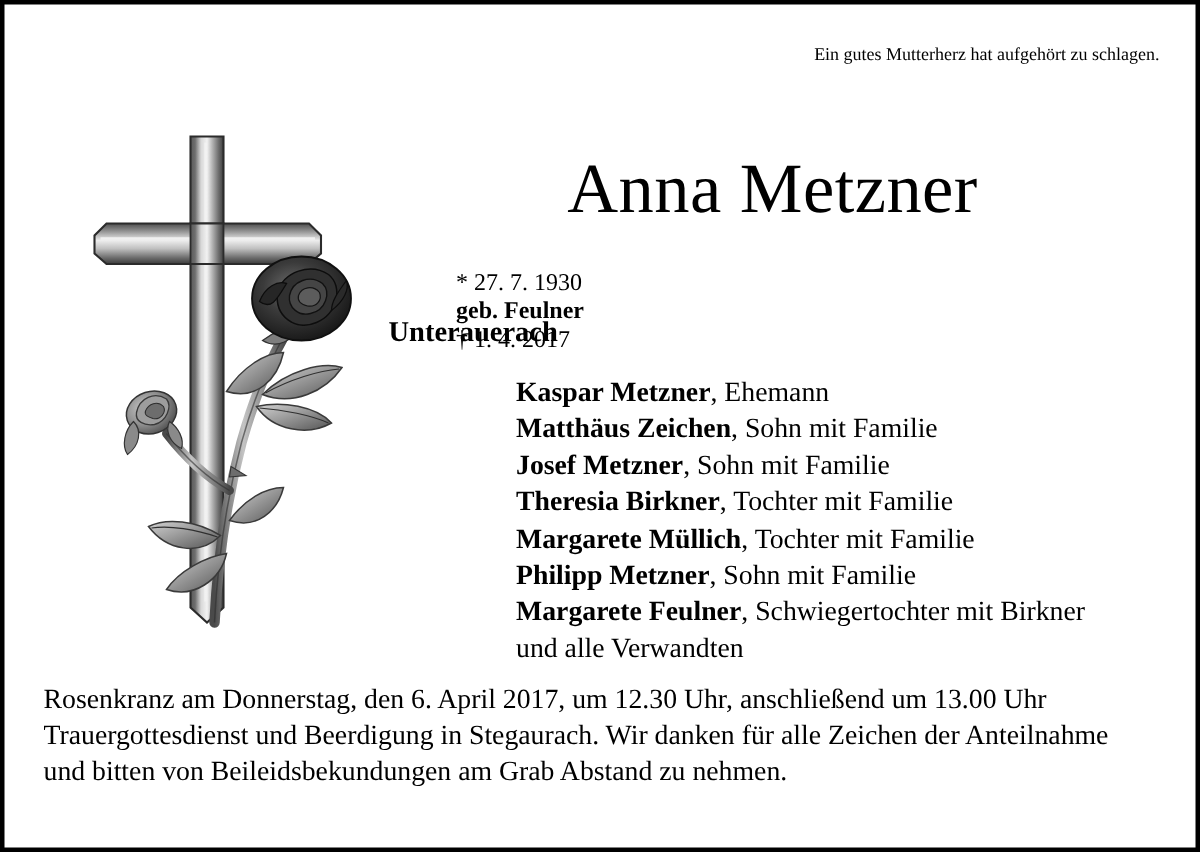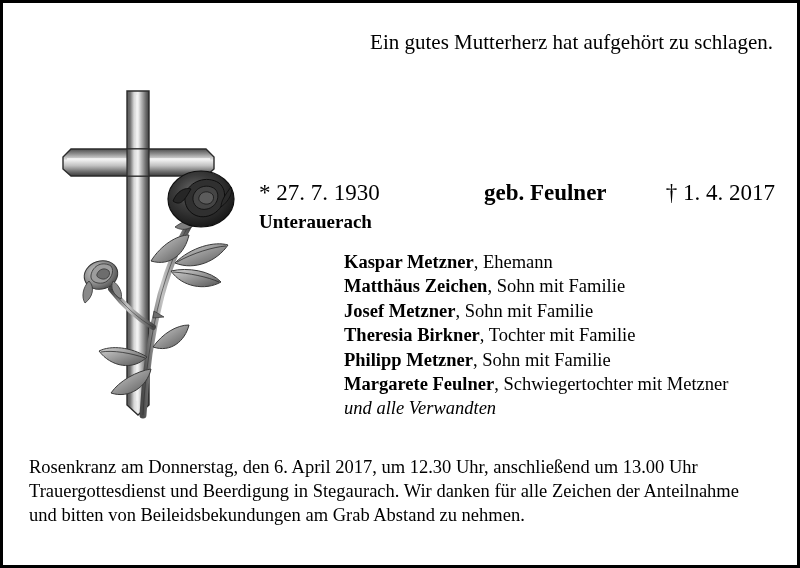--- a/index.html
+++ b/index.html
@@ -37,21 +37,21 @@
   }
   .emblem svg { display: block; width: 100%; height: 100%; }
 
   
   .epigraph {
     position: absolute;
     left: 250px;
     top: 26px;
     width: 520px;
     text-align: right;
-    font-size: 21px;
+    font-size: 12px;
     line-height: 1.25;
     white-space: nowrap;
   }
   .intro {
     position: absolute;
     left: 252px;
     top: 64px;
     width: 520px;
     text-align: center;
     font-size: 19.5px;
@@ -70,23 +70,24 @@
     white-space: nowrap;
   }
   .dates {
     position: absolute;
     left: 256px;
     top: 176px;
     width: 516px;
     display: flex;
     justify-content: space-between;
     align-items: baseline;
-    font-size: 23px;
+    font-size: 16px;
     line-height: 1.2;
     white-space: nowrap;
+    flex-direction: column;
   }
   .dates .born, .dates .died { font-weight: normal; }
   .dates .maiden { font-weight: bold; margin-left: 45px; }
   .place {
     position: absolute;
     left: 256px;
     top: 208px;
     font-size: 19px;
     font-weight: bold;
     line-height: 1.2;
@@ -97,21 +98,21 @@
     position: absolute;
     left: 341px;
     top: 247px;
     font-size: 18.5px;
     line-height: 1.32;
     white-space: nowrap;
   }
   .mourners .heading { font-weight: normal; }
   .mourners .row { font-weight: normal; }
   .mourners .row b { font-weight: bold; }
-  .mourners .closing { font-weight: normal; font-style: italic; }
+  .mourners .closing { font-weight: normal; }
 
   .footer {
     position: absolute;
     left: 26px;
     top: 452px;
     width: 742px;
     font-size: 18.5px;
     line-height: 1.30;
   }
   .footer .fline { white-space: nowrap; }
@@ -220,37 +221,39 @@
           <path d="M72,199 C74,194 80,192 84,196 C86,200 82,205 77,204 C74,203 71,202 72,199 Z" fill="#6d6d6d" stroke="#2e2e2e" stroke-width="0.7"></path>
           <path d="M64,206 C58,212 56,222 60,228 C68,222 70,212 64,206 Z" fill="#8a8a8a" stroke="#333" stroke-width="0.8"></path>
           <path d="M88,206 C94,210 98,218 96,224 C88,220 85,212 88,206 Z" fill="#8a8a8a" stroke="#333" stroke-width="0.8"></path>
         </g>
       </svg>
     </div>
 
     <div class="epigraph">Ein gutes Mutterherz hat aufgehört zu schlagen.</div>
 
 
+    <div class="name">Anna Metzner</div>
 
     <div class="dates">
       <span class="born">* 27. 7. 1930</span>
       <span class="maiden">geb. Feulner</span>
       <span class="died">† 1. 4. 2017</span>
     </div>
 
     <div class="place">Unterauerach</div>
 
     <div class="mourners">
       <div id="mourner-rows">
           <div class="row"><b>Kaspar Metzner</b><span>, Ehemann</span></div>
           <div class="row"><b>Matthäus Zeichen</b><span>, Sohn mit Familie</span></div>
           <div class="row"><b>Josef Metzner</b><span>, Sohn mit Familie</span></div>
           <div class="row"><b>Theresia Birkner</b><span>, Tochter mit Familie</span></div>
+          <div class="row"><b>Margarete Müllich</b><span>, Tochter mit Familie</span></div>
           <div class="row"><b>Philipp Metzner</b><span>, Sohn mit Familie</span></div>
-          <div class="row"><b>Margarete Feulner</b><span>, Schwiegertochter mit Metzner</span></div>
+          <div class="row"><b>Margarete Feulner</b><span>, Schwiegertochter mit Birkner</span></div>
         </div>
       <div class="closing">und alle Verwandten</div>
     </div>
 
     <div class="footer">
       <div class="fline">Rosenkranz am Donnerstag, den 6. April 2017, um 12.30 Uhr, anschließend um 13.00 Uhr</div>
       <div class="fwrap">Trauergottesdienst und Beerdigung in Stegaurach. Wir danken für alle Zeichen der Anteilnahme und bitten von Beileidsbekundungen am Grab Abstand zu nehmen.</div>
     </div>
 
   </div>

